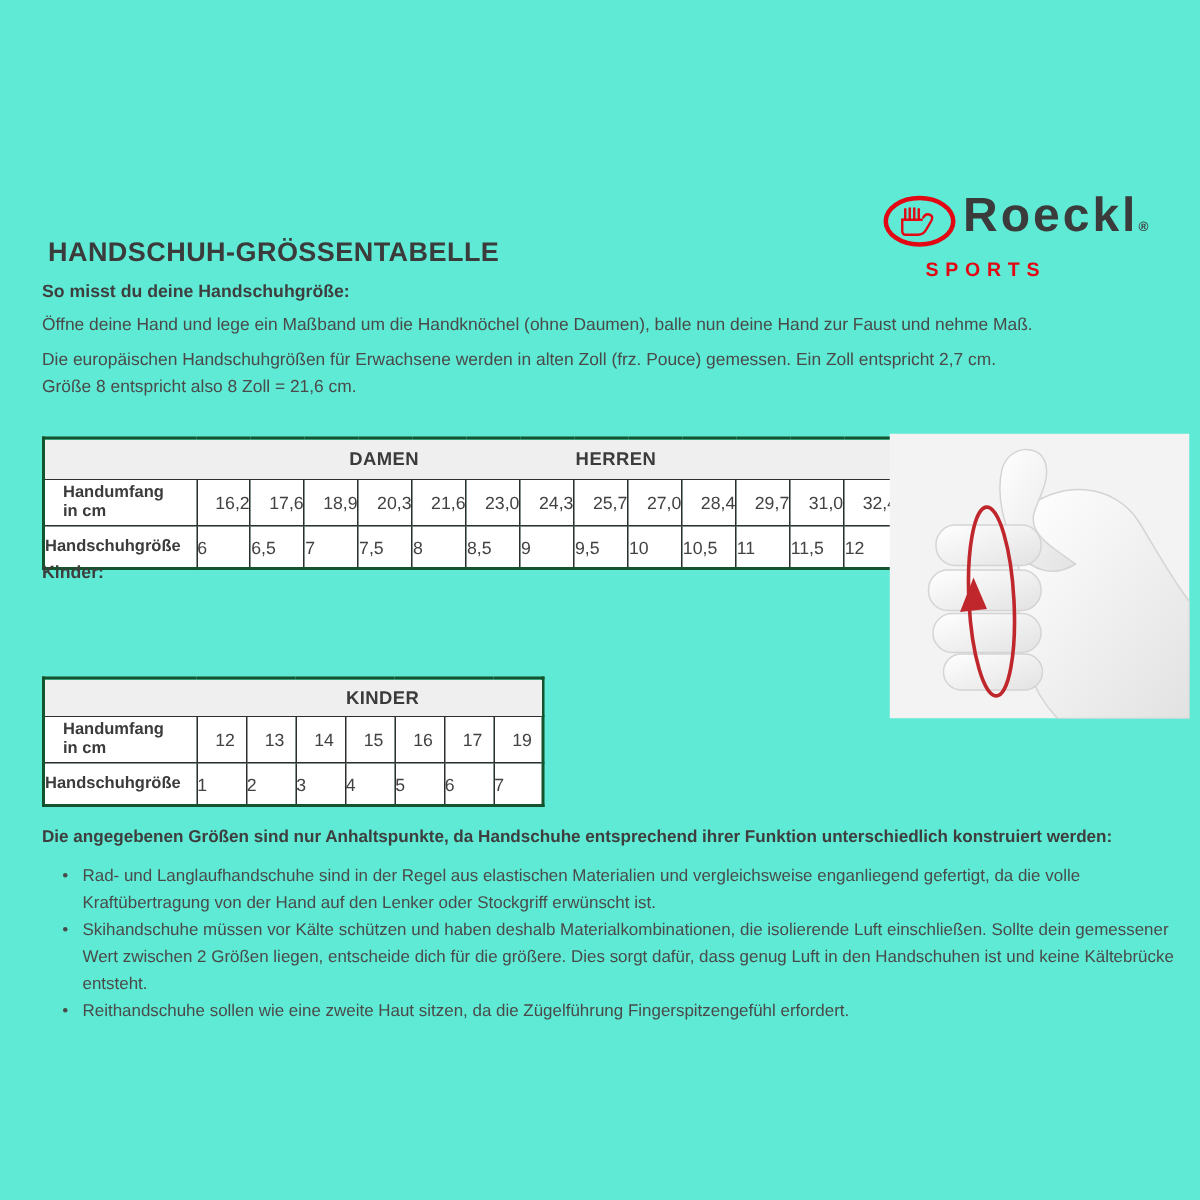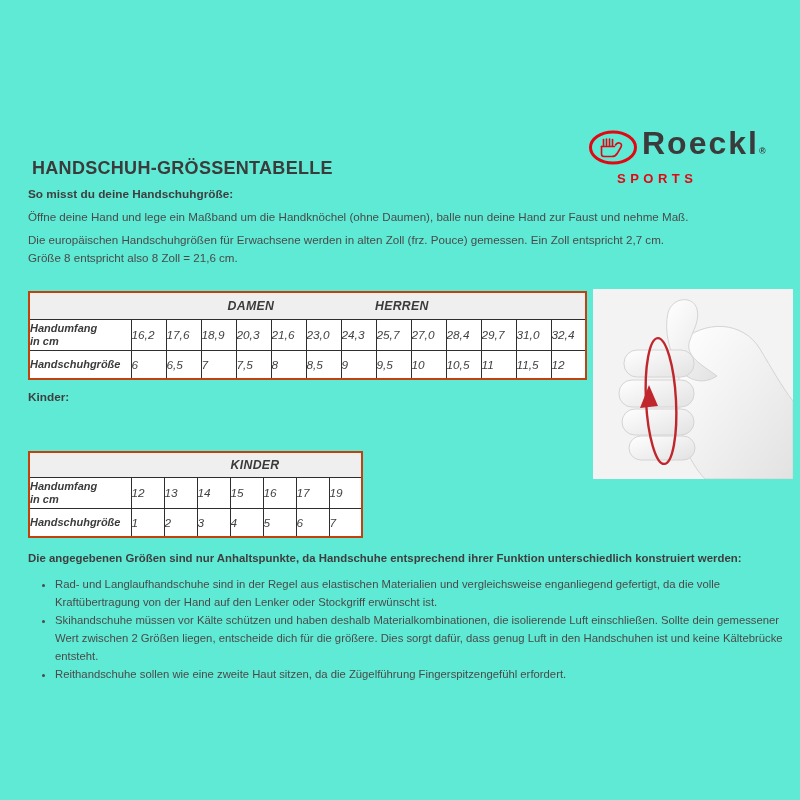--- a/index.html
+++ b/index.html
@@ -18,40 +18,40 @@
 
   
   .title { position:absolute; left:32px; top:146px; font-size:18px; font-weight:bold; color:#3b3b3b; letter-spacing:0.3px; }
 
   
   .sec { position:absolute; left:28px; }
   .sec h3 { font-size:11.8px; font-weight:bold; color:#3e3e3e; margin:0 0 7px 0; }
   .sec p { font-size:11.6px; line-height:18px; margin:0; color:#4a4a4a; }
   .sec-intro { top:187px; width:720px; }
   .sec-adults { top:231px; width:720px; }
-  .sec-kids { top:390px; width:566px; }
+  .sec-kids { top:374px; width:566px; }
 
   
   .table-wrap { position:absolute; left:28px; }
   .adult-table-wrap { top:291px; }
   .kids-table-wrap { top:451px; }
-  table.sizes { border-collapse:collapse; table-layout:fixed; border:2px solid #c2410c;font-style:italic; }
+  table.sizes { border-collapse:collapse; table-layout:fixed; border:2px solid #14532d; }
   table.sizes th, table.sizes td { border:1.5px solid #2e2e2e; padding:0; }
   .group-row th {
     height:26px; background:#efefef; position:relative;
     border-bottom:2px solid #2e2e2e; font-size:12.3px; font-weight:bold; color:#3b3b3b; letter-spacing:0.3px;
   }
   .kids-group-row th { height:24px; }
   .group-label { position:absolute; top:50%; transform:translate(-50%,-50%); white-space:nowrap; }
   .g-damen  { left:39.8%; }
   .g-herren { left:67.0%; }
   .g-kinder { left:68.0%; }
   .label-cell { text-align:left; padding:3px 4px 3px 6px; font-size:11px; font-weight:bold; color:#3b3b3b; line-height:13px; background:#ffffff; }
   td.num { font-size:11.8px; color:#424242; background:#ffffff; }
-  .row-circ td.num, .row-circ .label-cell { height:30px; }
+  .row-circ td.num, .row-circ .label-cell { height:30px;padding-left:12px; }
   .row-size td.num, .row-size .label-cell { height:27px; }
   .kids-table .row-circ td.num { height:29px; }
   .kids-table .row-size td.num { height:26px; }
 
   
   .notes { position:absolute; left:28px; top:552px; width:756px; }
   .notes-intro { font-size:11.4px; font-weight:bold; color:#3e3e3e; margin:0 0 11px 0; }
   .notes ul { margin:0; padding-left:27px; list-style:disc; }
   .notes li { font-size:11.3px; line-height:18px; color:#4a4a4a; }
 

